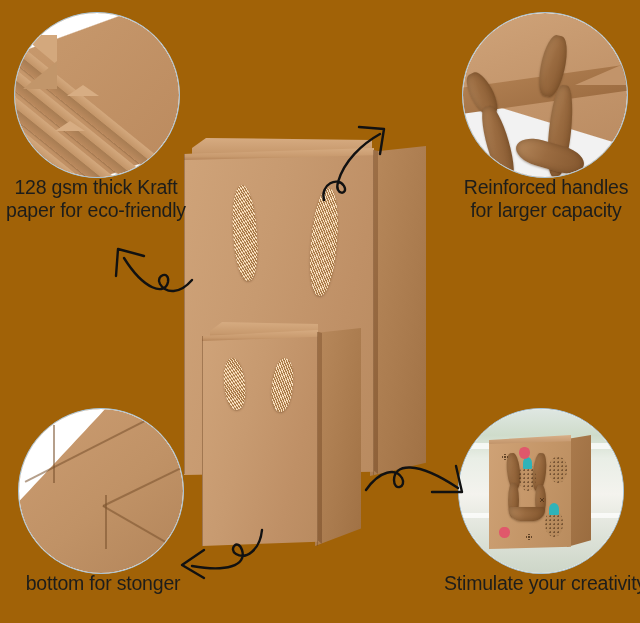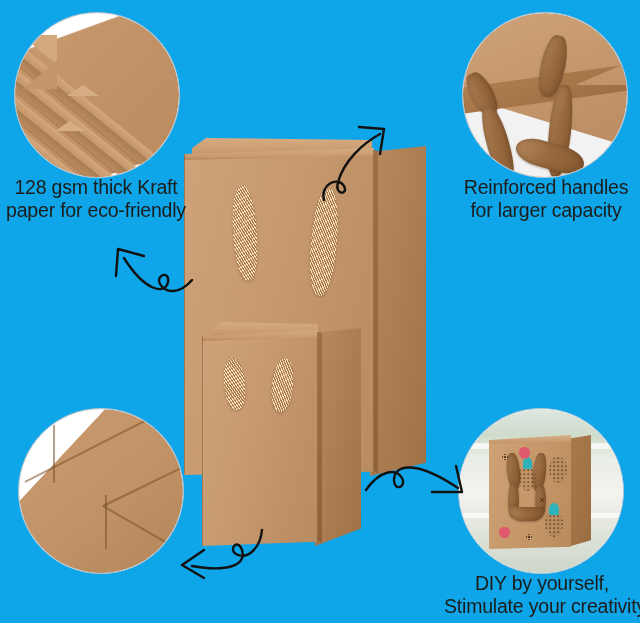--- a/index.html
+++ b/index.html
@@ -8,21 +8,21 @@
     padding: 0;
     background: #ffffff;
   }
   body {
     font-family: "Liberation Sans", "DejaVu Sans", sans-serif;
   }
   #stage {
     position: relative;
     width: 640px;
     height: 623px;
-    background: #0ea5e9;
+    background: #a16207;
     overflow: hidden;
   }
 
   
   .callout {
     position: absolute;
   }
   .circle {
     position: absolute;
     border-radius: 50%;
@@ -325,20 +325,21 @@
         <div class="bg"></div>
 
         <div class="crease" style="left:6px; top:72px; width:190px; height:1.6px; transform:rotate(-27deg);"></div>
         <div class="crease" style="left:34px; top:16px; width:2px; height:58px;"></div>
         <div class="crease" style="left:86px; top:86px; width:2px; height:54px;"></div>
         <div class="crease" style="left:84px; top:96px; width:90px; height:1.6px; transform:rotate(30deg);"></div>
         <div class="crease" style="left:84px; top:96px; width:86px; height:1.6px; transform:rotate(-26deg);"></div>
       </div>
     </div>
     <div class="caption" style="left:8px; top:572px; width:190px;">
+      <div>bottom for stonger</div>
     </div>
   </div>
 
   <div class="callout">
     <div class="circle" id="c-br" style="left:458px; top:408px; width:166px; height:166px;">
       <div class="circle-inner">
         <div class="bg"></div>
         <div class="window-bar" style="left:0; top:34px; width:166px; height:6px;"></div>
         <div class="window-bar" style="left:0; top:104px; width:166px; height:5px;"></div>
 
@@ -366,21 +367,20 @@
 
         <div class="strawberry" style="left:60px; top:38px; width:11px; height:12px;"></div>
         <div class="strawberry" style="left:40px; top:118px; width:11px; height:11px;"></div>
 
         <div class="flower" style="left:40px; top:42px; width:12px; height:12px;"></div>
         <div class="flower" style="left:64px; top:122px; width:12px; height:12px;"></div>
         <div class="flower" style="left:78px; top:86px; width:10px; height:10px;"></div>
       </div>
     </div>
     <div class="caption" style="left:444px; top:572px; width:196px;">
-      <div>DIY by yourself,</div>
       <div>Stimulate your creativity</div>
     </div>
   </div>
 
   <svg class="arrow" style="left:318px; top:112px; width:100px; height:95px;" viewBox="0 0 100 95">
     <path d="M6,88 C2,72 20,64 26,74 C31,83 16,84 20,70 C26,49 44,32 62,22"></path>
     <polyline points="41,15 66,17 62,42"></polyline>
   </svg>
 
   <svg class="arrow" style="left:96px; top:232px; width:100px; height:78px;" viewBox="0 0 100 78">

